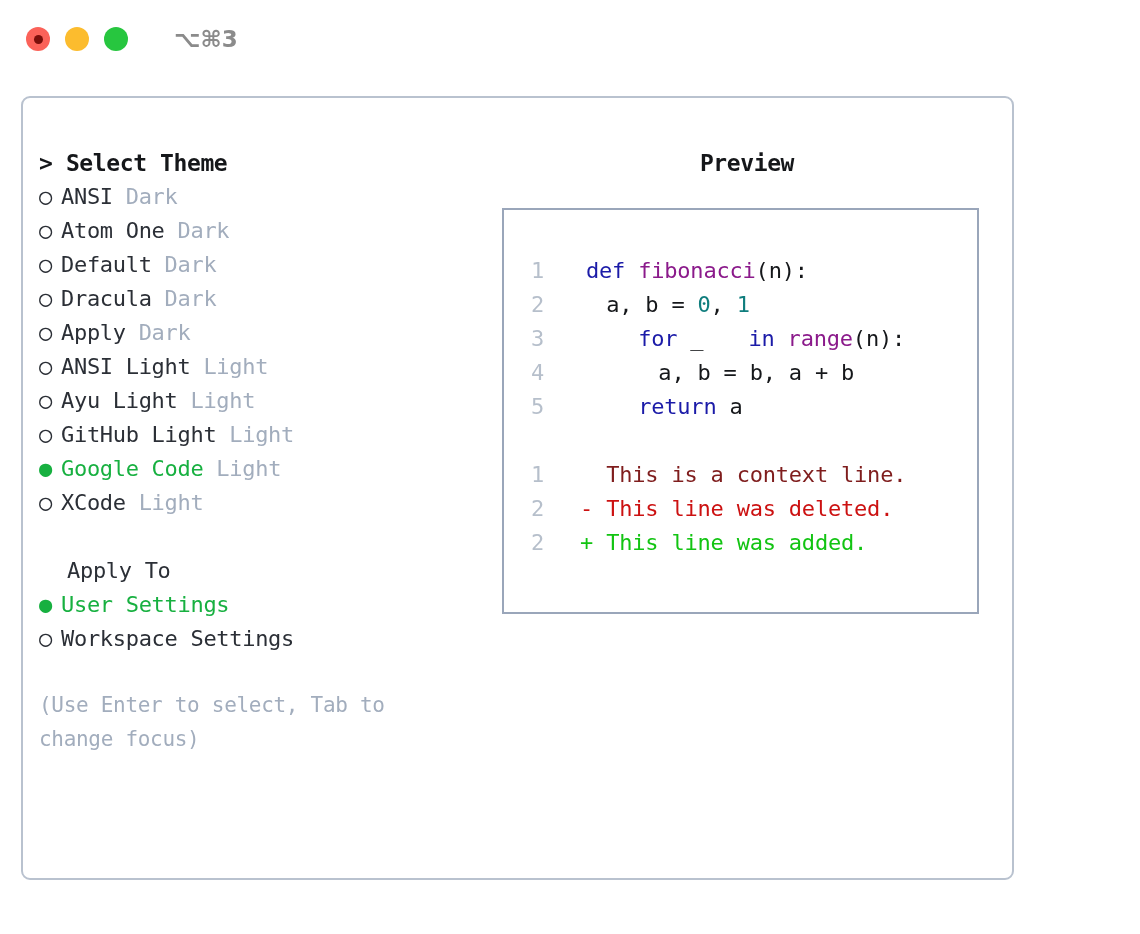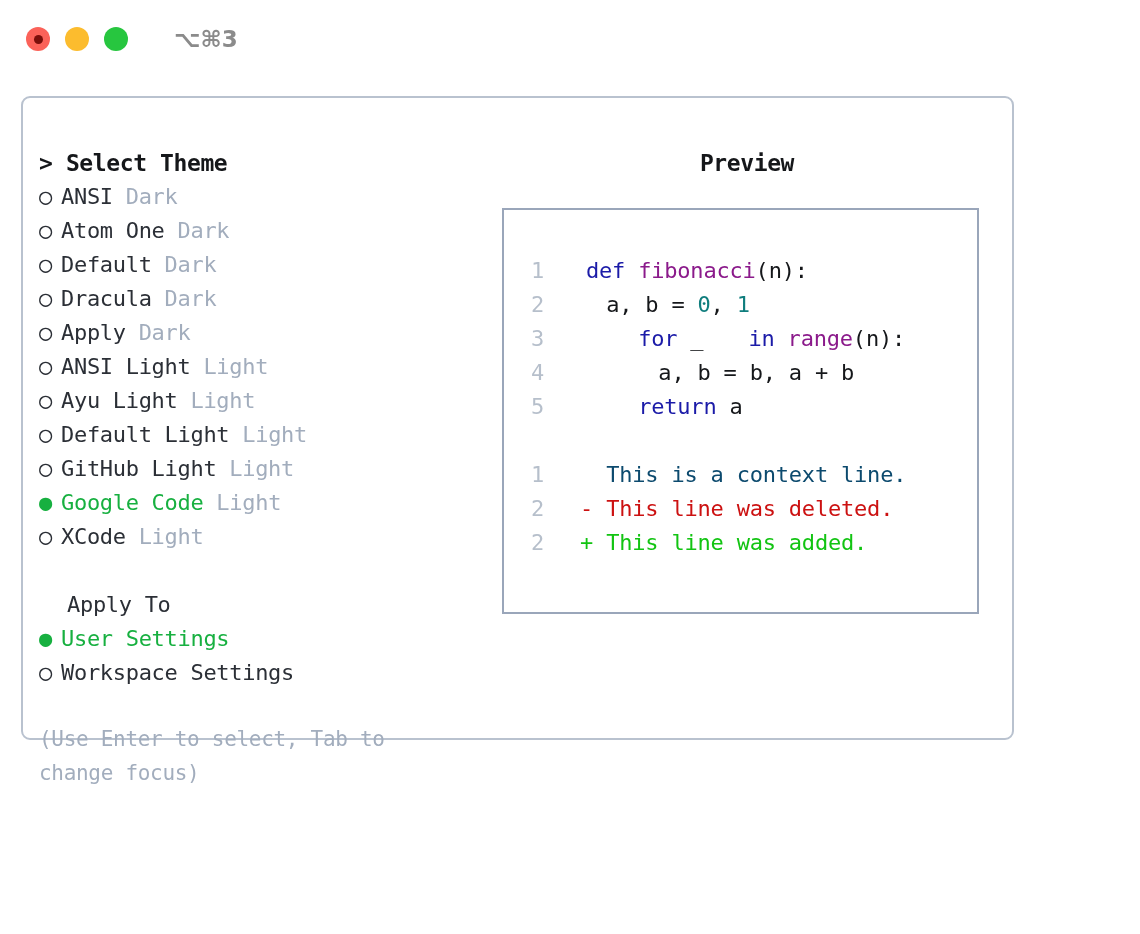--- a/index.html
+++ b/index.html
@@ -57,21 +57,21 @@
     color: #8b8b8b;
     letter-spacing: 0px;
   }
 
   
   .panel {
     position: absolute;
     left: 21px;
     top: 96px;
     width: 993px;
-    height: 644px;
+    height: 784px;
     border: 2px solid #b9c2cf;
     border-radius: 9px;
     box-sizing: border-box;
     background: #ffffff;
     text-decoration: underline;
   }
 
   .panel-inner {
     position: relative;
     width: 100%;
@@ -176,21 +176,21 @@
     display: inline-block;
     width: 26px;
     text-align: right;
     color: #b6bfcb;
     margin-right: 10px;
   }
   .tok-kw   { color: #1b1ba8; margin-left: 32px; }
   .tok-fn   { color: #8b1a8b; }
   .tok-num  { color: #0f7d7d; }
   .tok-txt  { color: #15171a; }
-  .tok-ctx  { color: #0c4a6e; }
+  .tok-ctx  { color: #7f1d1d; }
   .tok-del  { color: #cc1111; }
   .tok-add  { color: #12c412; }
 
   .blank-line { height: 34px; }
 </style>
 </head>
 <body>
 
 <div id="app">
 
@@ -213,21 +213,20 @@
         <div class="header-row"><span class="caret">&gt; </span><span>Select Theme</span></div>
 
         <div class="list" id="theme-list">
             <div class="opt"><span class="bullet">○</span><span class="label">ANSI</span><span class="tag"> Dark</span></div>
             <div class="opt"><span class="bullet">○</span><span class="label">Atom One</span><span class="tag"> Dark</span></div>
             <div class="opt"><span class="bullet">○</span><span class="label">Default</span><span class="tag"> Dark</span></div>
             <div class="opt"><span class="bullet">○</span><span class="label">Dracula</span><span class="tag"> Dark</span></div>
             <div class="opt"><span class="bullet">○</span><span class="label">Apply</span><span class="tag"> Dark</span></div>
             <div class="opt"><span class="bullet">○</span><span class="label">ANSI Light</span><span class="tag"> Light</span></div>
             <div class="opt"><span class="bullet">○</span><span class="label">Ayu Light</span><span class="tag"> Light</span></div>
-            <div class="opt"><span class="bullet">○</span><span class="label">Default Light</span><span class="tag"> Light</span></div>
             <div class="opt"><span class="bullet">○</span><span class="label">GitHub Light</span><span class="tag"> Light</span></div>
             <div class="opt selected"><span class="bullet">●</span><span class="label">Google Code</span><span class="tag"> Light</span></div>
             <div class="opt"><span class="bullet">○</span><span class="label">XCode</span><span class="tag"> Light</span></div>
           </div>
 
         <div class="spacer-block"></div>
 
         <div class="section-head">Apply To</div>
 
         <div class="list" id="apply-list">

